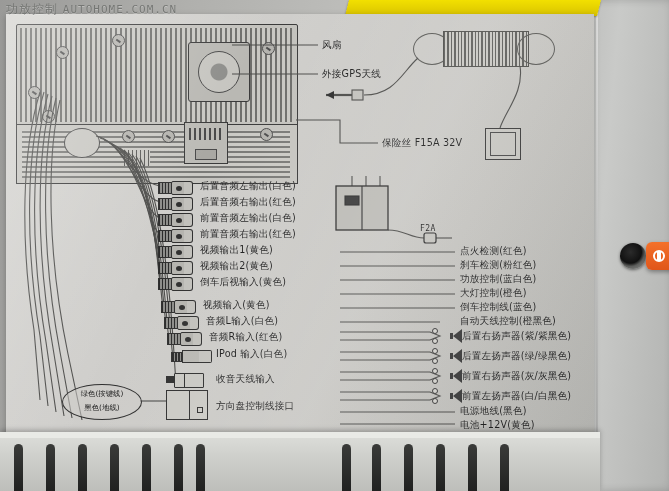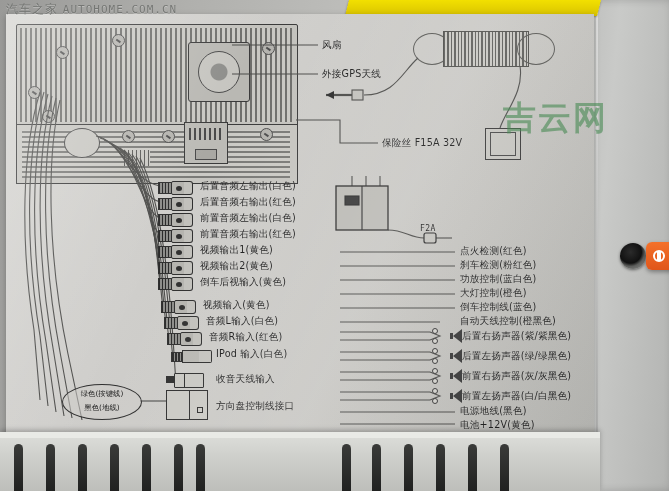--- a/index.html
+++ b/index.html
@@ -410,18 +410,17 @@
   <div class="slot" style="left:174px;"></div>
   <div class="slot" style="left:196px;"></div>
   <div class="slot" style="left:342px;"></div>
   <div class="slot" style="left:372px;"></div>
   <div class="slot" style="left:404px;"></div>
   <div class="slot" style="left:436px;"></div>
   <div class="slot" style="left:468px;"></div>
   <div class="slot" style="left:500px;"></div>
 
   <div id="wm-auto">
-    <span class="cn">汽车之家</span>
+    <span class="cn">功放控制</span>
     <span class="en">AUTOHOME.COM.CN</span>
   </div>
-  <div id="wm-green">吉云网</div>
 
 </div>
 
 </body></html>

